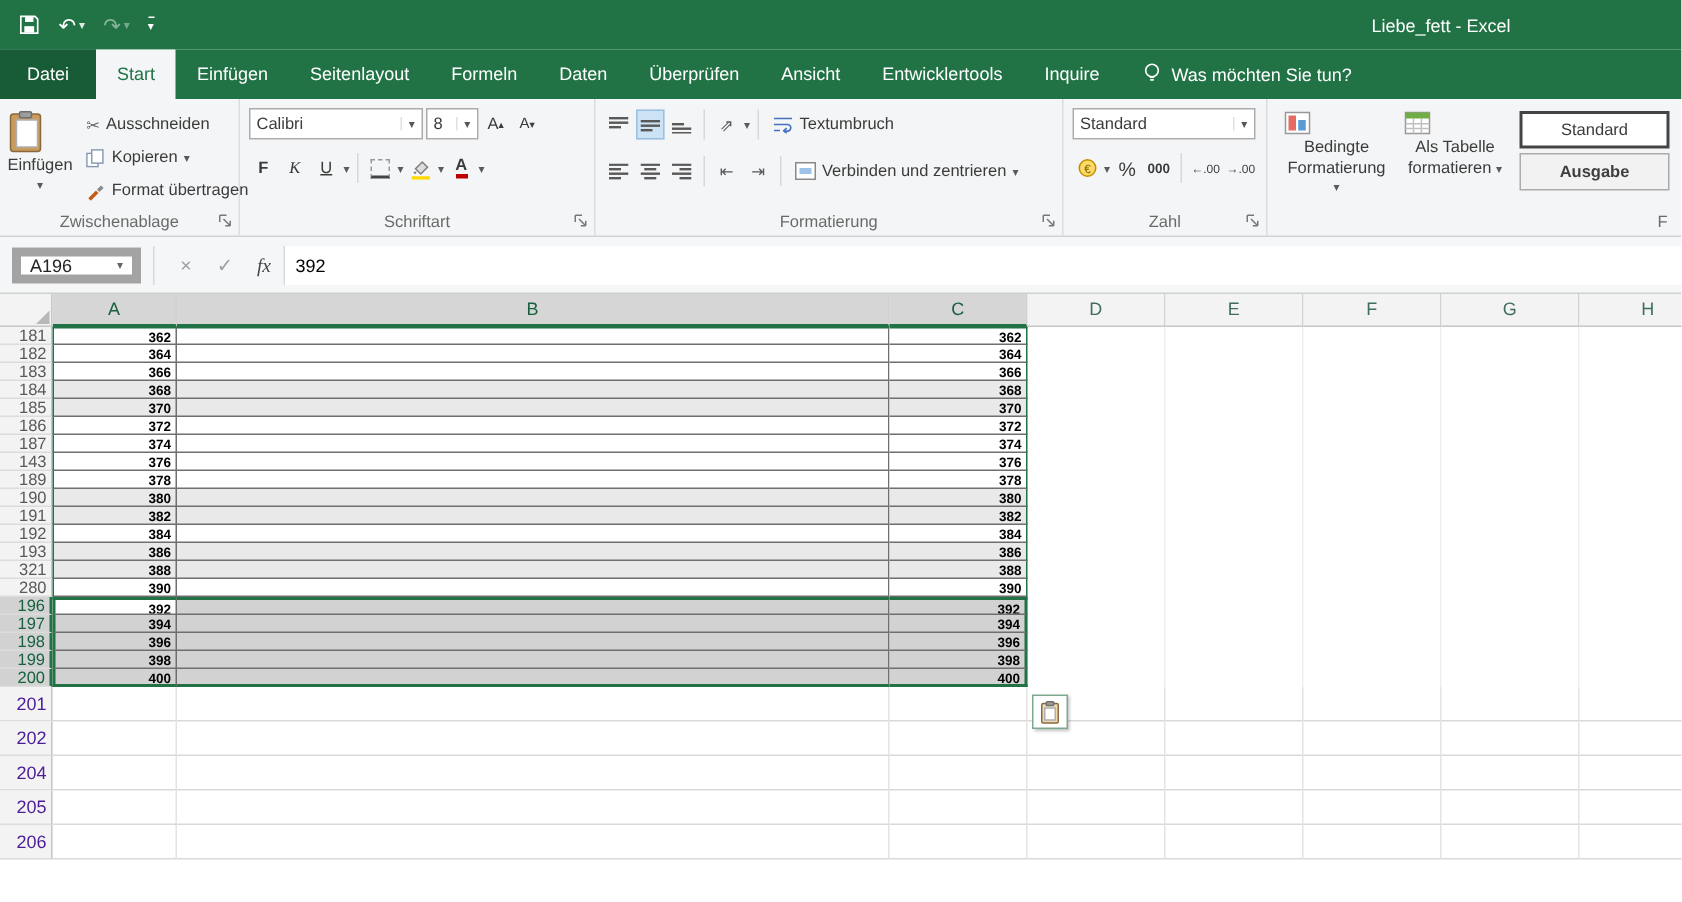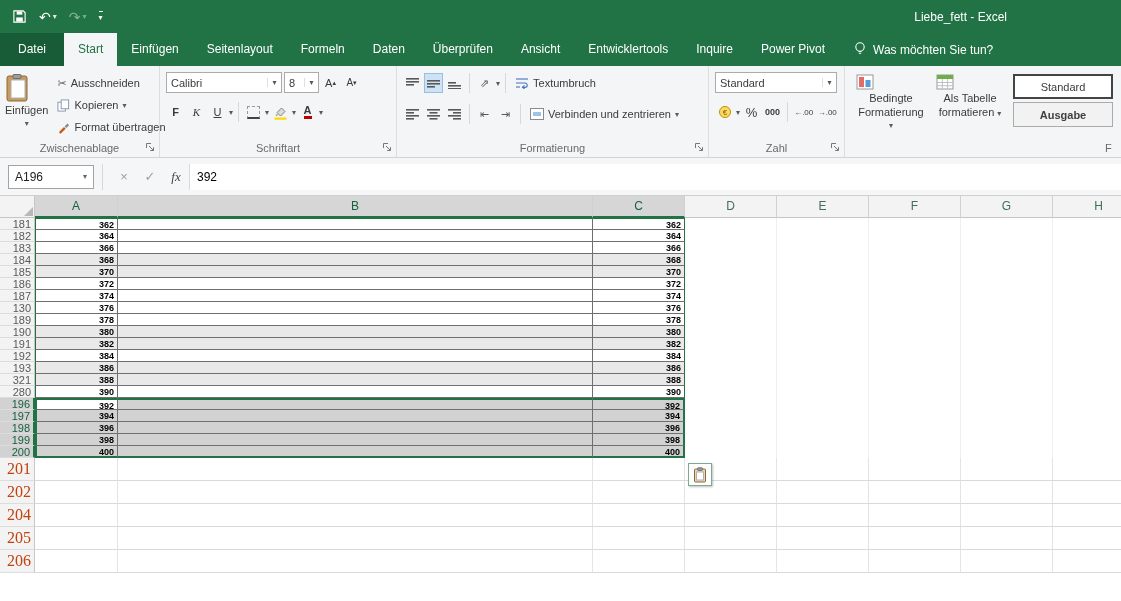--- a/index.html
+++ b/index.html
@@ -42,39 +42,39 @@
   .un { text-decoration:underline; }
   .border-ic { width:13px; height:13px; border:1px dashed #9a9a9a; border-bottom:2px solid #444; display:inline-block; }
   .a-red { font-weight:bold; border-bottom:3px solid #c00000; line-height:11px; }
   .styles-gallery { display:flex; flex-direction:column; gap:3px; padding:4px 6px 0 4px; }
   .stylebox { width:100px; height:25px; display:flex; align-items:center; justify-content:center; font-size:11px; background:#fff; border:1px solid #ababab; }
   .stylebox.selectedstyle { border:2px solid #444; }
   .stylebox.boldstyle { font-weight:bold; color:#3f3f3f; background:#f2f2f2; }
 
   
   .fbar { height:38px; background:#f5f6f7; border-bottom:1px solid #cfcfcf; display:flex; align-items:center; padding-left:8px; }
-  .namebox { width:86px; height:24px; background:#fff; border:1px solid #a3a3a3; display:flex; align-items:center; }
+  .namebox { width:86px; height:24px; background:#fff; border:6px solid #a3a3a3; display:flex; align-items:center; }
   .namebox .nval { flex:1; padding-left:6px; font-size:12px; color:#222; }
   .namebox .narr { width:16px; text-align:center; font-size:8px; color:#666; }
   .fb-sep { width:1px; height:26px; background:#d8d8d8; margin:0 8px; }
   .fb-btn { width:26px; height:24px; display:inline-flex; align-items:center; justify-content:center; color:#9f9f9f; font-size:13px; }
   .fb-fx { color:#444; font-family:"Liberation Serif", serif; font-style:italic; font-size:13px; }
   .fb-field { flex:1; height:26px; background:#fff; border-left:1px solid #d9d9d9; display:flex; align-items:center; padding-left:7px; font-size:12px; color:#000; }
 
   
   .grid { position:relative; background:#fff; height:405px; }
   .colrow { display:flex; height:22px; }
   .corner { flex:0 0 35px; background:#f3f3f3; border-right:1px solid #c6c6c6; border-bottom:1px solid #c6c6c6; position:relative; }
   .corner::after { content:""; position:absolute; right:1px; bottom:1px; border-left:9px solid transparent; border-bottom:9px solid #b8b8b8; }
   .colh { height:22px; line-height:21px; text-align:center; font-size:12px; color:#3f6e5a; background:#f3f3f3; border-right:1px solid #d0d0d0; border-bottom:1px solid #c6c6c6; flex:0 0 auto; }
   .colh-sel { background:#d6d6d6; border-bottom:2px solid #217346; color:#17613f; }
   .row { display:flex; height:12px; }
   .row.norm { height:23px; }
   .rh { flex:0 0 35px; background:#f3f3f3; border-right:1px solid #c6c6c6; border-bottom:1px solid #dcdcdc; font-size:11px; line-height:12px; text-align:right; padding-right:3px; color:#595959; overflow:hidden; }
-  .row.norm .rh { font-size:16px; line-height:22px; color:#c2410c;font-family:Liberation Serif, serif; }
+  .row.norm .rh { font-size:12px; line-height:22px; color:#4c1d95; }
   .rh-sel { background:#d2d2d2; color:#17613f; border-right:2px solid #217346; }
   .cell { flex:0 0 auto; overflow:hidden; }
   .data { border-right:1px solid #6f6f6f; border-bottom:1px solid #6f6f6f; font-size:9px; font-weight:bold; line-height:10px; text-align:right; padding:1px 3px 0 0; color:#000; background:#fff; }
   .col-a { border-left:1px solid #217346; }
   .col-c { border-right:1px solid #217346; }
   .blk-top { border-top:1px solid #217346; }
   .band { background:#e9e9e9; }
   .sel { background:#d2d2d2; }
   .sel-top { border-top:2px solid #217346; }
   .sel.col-a { border-left:2px solid #217346; }
@@ -110,21 +110,20 @@
       <div class="tab file">Datei</div>
       <div class="tab active">Start</div>
       <div class="tab">Einfügen</div>
       <div class="tab">Seitenlayout</div>
       <div class="tab">Formeln</div>
       <div class="tab">Daten</div>
       <div class="tab">Überprüfen</div>
       <div class="tab">Ansicht</div>
       <div class="tab">Entwicklertools</div>
       <div class="tab">Inquire</div>
-      <div class="tab">Power Pivot</div>
     </div>
   <div class="tellme">
     <span>
       <svg width="14" height="15" viewBox="0 0 14 15">
           <circle cx="7" cy="6" r="4.2" fill="none" stroke="#fff" stroke-width="1.1"></circle>
           <path d="M5.5 10.5 h3 M5.8 12.2 h2.4" stroke="#fff" stroke-width="1.1"></path>
         </svg>
     </span>
     <span>Was möchten Sie tun?</span>
   </div>
@@ -466,21 +465,21 @@
         <div class="cell data col-a" style="width: 83px;">374</div>
         <div class="cell data" style="width: 475px;"></div>
         <div class="cell data col-c" style="width: 92px;">374</div>
         <div class="cell plain" style="width: 92px;"></div>
         <div class="cell plain" style="width: 92px;"></div>
         <div class="cell plain" style="width: 92px;"></div>
         <div class="cell plain" style="width: 92px;"></div>
         <div class="cell plain" style="width: 92px;"></div>
       </div>
       <div class="row small">
-        <div class="rh">130</div>
+        <div class="rh">143</div>
         <div class="cell data col-a" style="width: 83px;">376</div>
         <div class="cell data" style="width: 475px;"></div>
         <div class="cell data col-c" style="width: 92px;">376</div>
         <div class="cell plain" style="width: 92px;"></div>
         <div class="cell plain" style="width: 92px;"></div>
         <div class="cell plain" style="width: 92px;"></div>
         <div class="cell plain" style="width: 92px;"></div>
         <div class="cell plain" style="width: 92px;"></div>
       </div>
       <div class="row small">

